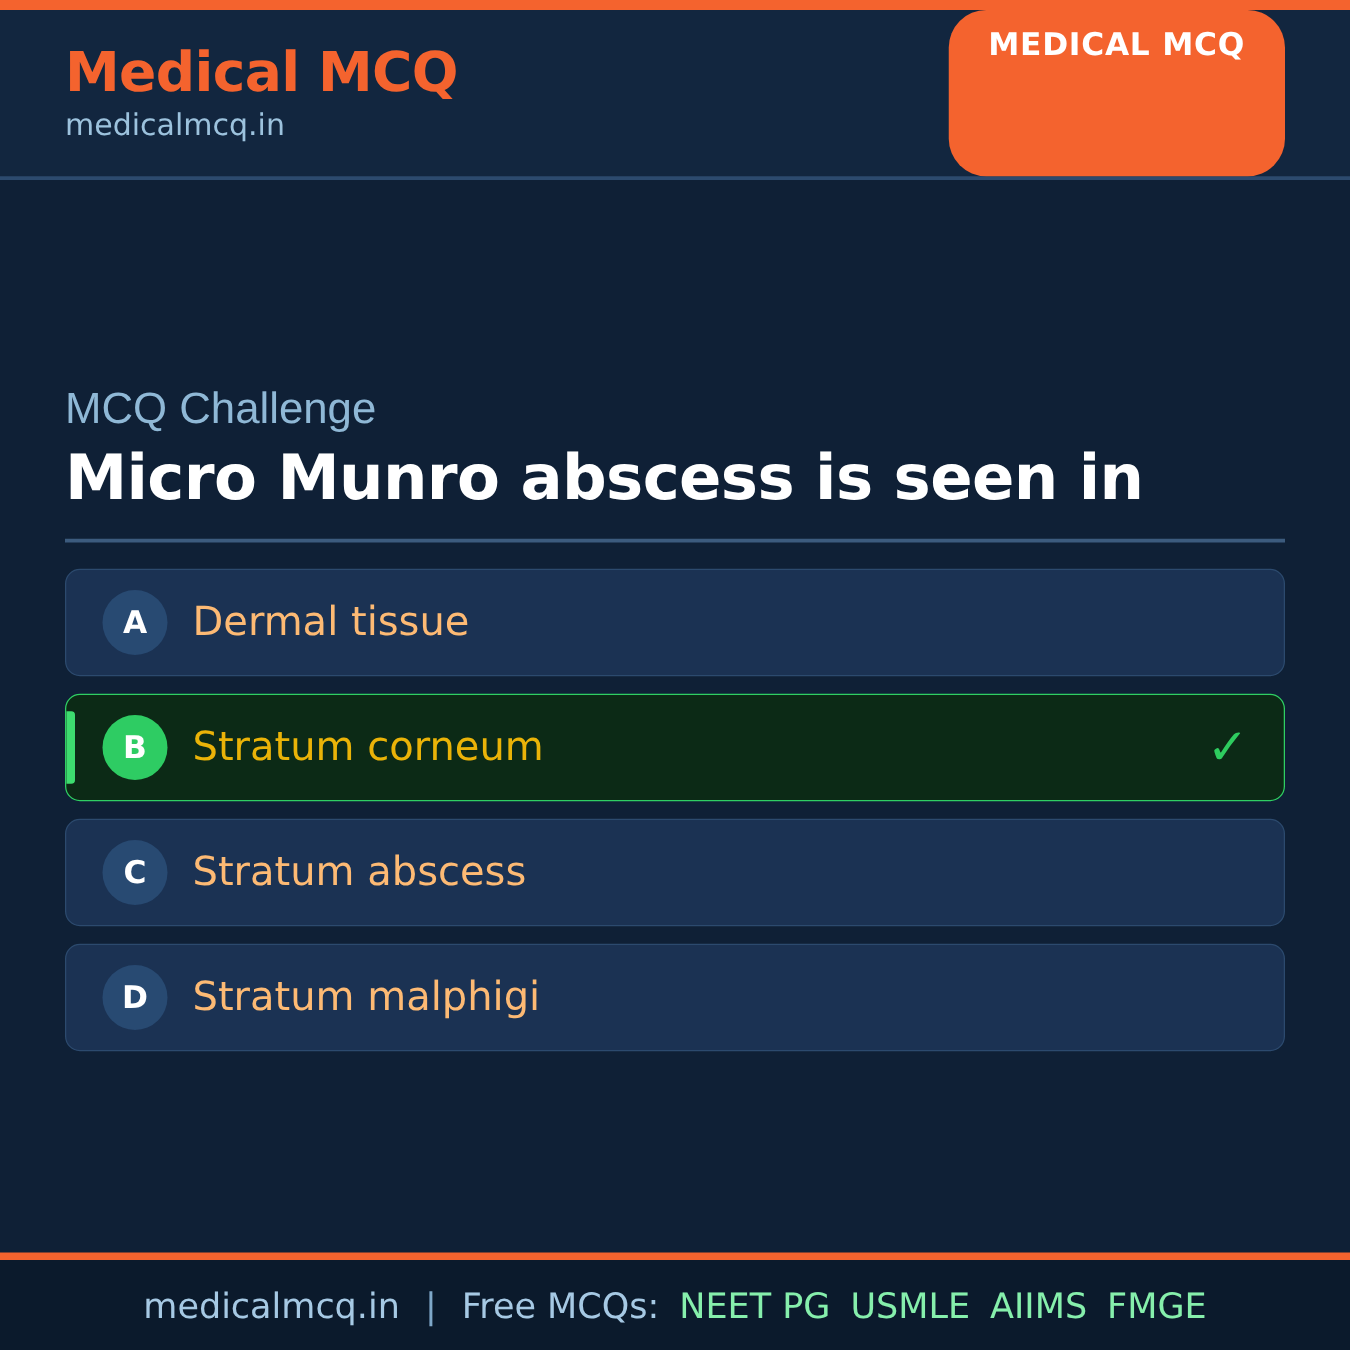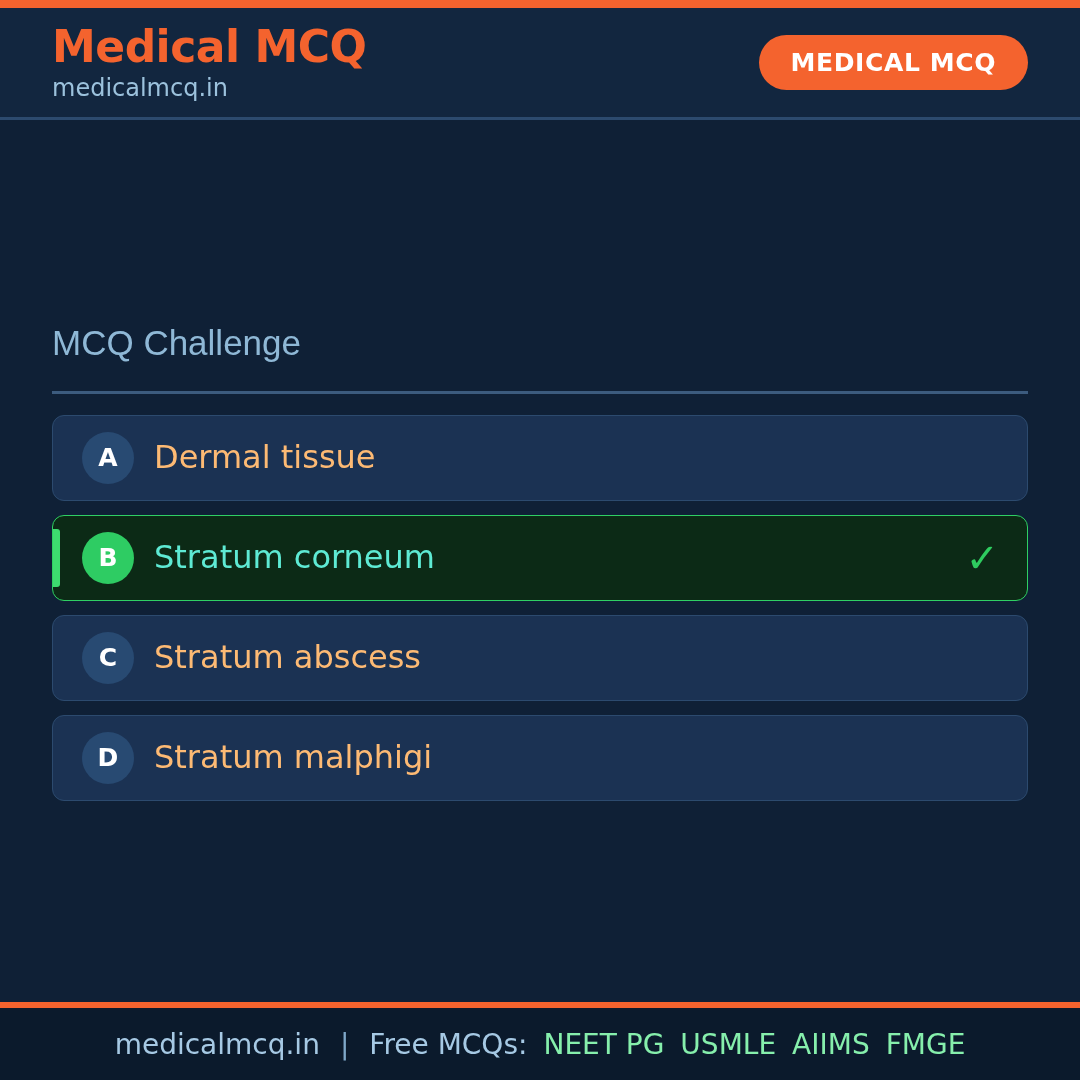--- a/index.html
+++ b/index.html
@@ -29,26 +29,25 @@
   .top-accent {
     height: 8px;
     width: 100%;
     background: #f4632e;
     flex: 0 0 auto;
   }
 
   
   .header {
     flex: 0 0 auto;
-    height: 112px;
+    height: 136px;
     background: #12263f;
     border-bottom: 3px solid #2c4a६e;
     border-bottom: 3px solid #2c4a6e;
     display: flex;
-    align-items: center;
     justify-content: space-between;
     padding: 0 52px 0 52px;
     position: relative;
     gap: 43px;
   }
 
   .brand-block {
     display: flex;
     flex-direction: column;
     justify-content: center;
@@ -187,21 +186,21 @@
     background: #3ddc6f;
     border-radius: 0 3px 3px 0;
   }
 
   .option.correct .badge {
     background: #2ecc63;
     color: #ffffff;
   }
 
   .option.correct .opt-text {
-    color: #5eead4;
+    color: #eab308;
   }
 
   .option.correct .tick {
     display: block;
   }
 
   
   .footer-accent {
     height: 6px;
     width: 100%;
@@ -244,20 +243,21 @@
     <div class="brand-block">
       <div class="brand-title">Medical MCQ</div>
       <div class="brand-sub">medicalmcq.in</div>
     </div>
     <div class="header-badge">MEDICAL MCQ</div>
   </div>
 
   <div class="main">
 
     <div class="q-kicker">MCQ Challenge</div>
+    <div class="q-title">Micro Munro abscess is seen in</div>
     <div class="q-divider"></div>
 
     <div class="options">
 
       <div class="option">
         <div class="badge">A</div>
         <div class="opt-text">Dermal tissue</div>
 
       </div>
 

